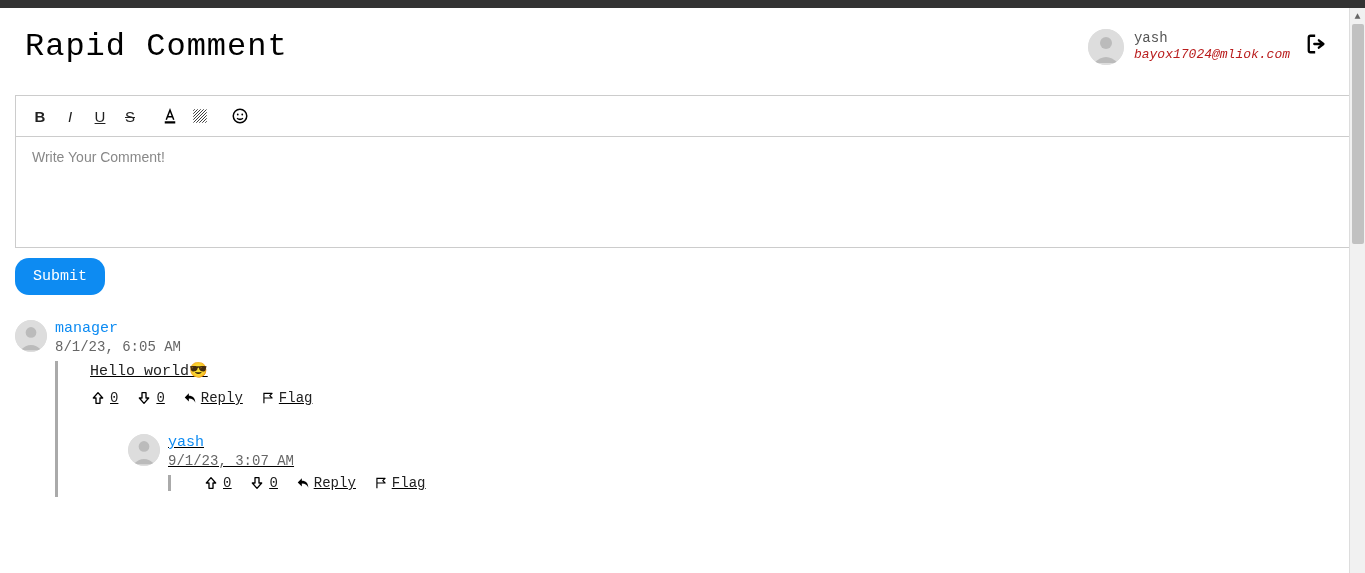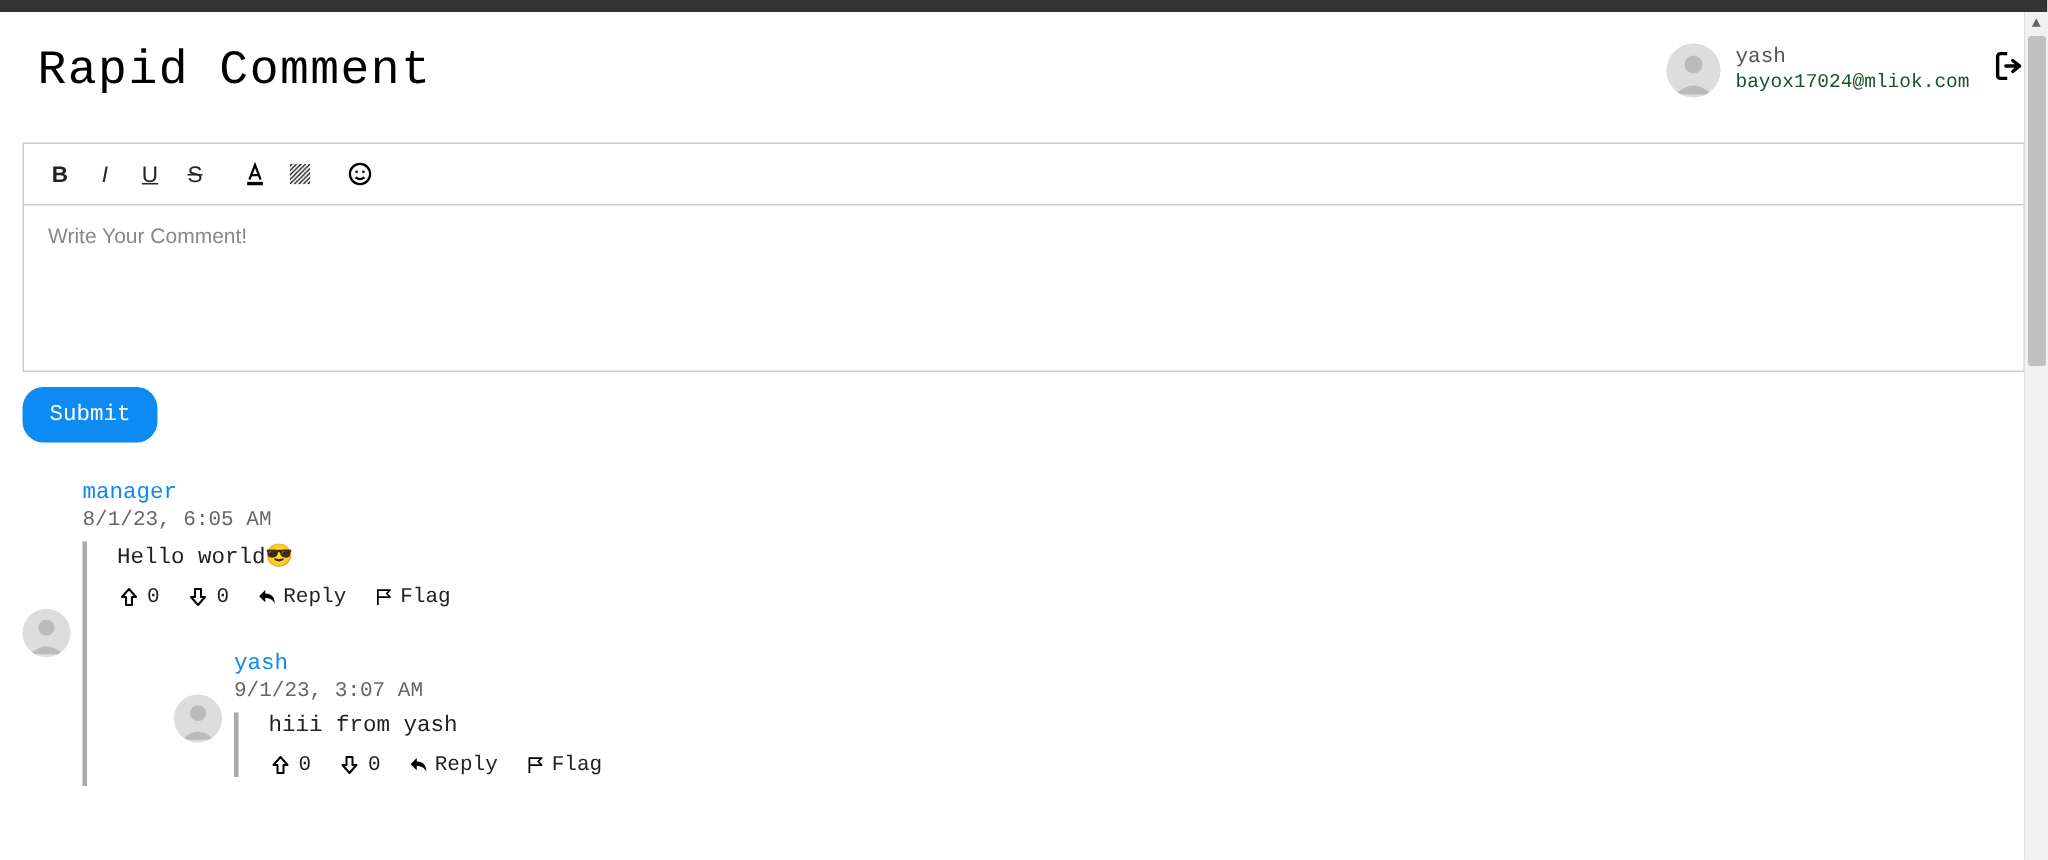--- a/index.html
+++ b/index.html
@@ -14,21 +14,21 @@
     }
     .top-bar {
       height: 8px;
       background: #333;
       width: 100%;
     }
     .header {
       display: flex;
       justify-content: space-between;
       align-items: center;
-      padding: 20px 10px 30px 25px;
+      padding: 20px 33px 30px 25px;
     }
     .app-title {
       font-size: 32px;
       font-weight: normal;
       font-family: 'Courier New', monospace;
       letter-spacing: 1px;
     }
     .header-right {
       display: flex;
       align-items: center;
@@ -55,21 +55,22 @@
       display: flex;
       flex-direction: column;
       line-height: 1.3;
     }
     .username {
       font-size: 14px;
       color: #555;
     }
     .email {
       font-size: 13px;
-      color: #14532d;
+      color: #b91c1c;
+      font-style: italic;
     }
     .logout-icon {
       cursor:pointer;
       padding: 4px;
     }
     .main {
       padding: 0 15px;
     }
     .editor-container {
       border: 1px solid #ccc;
@@ -117,21 +118,21 @@
       border-radius: 14px;
       margin-top: 10px;
       cursor: pointer;
     }
     .comments {
       margin-top: 25px;
     }
     .comment {
       display: flex;
       gap: 8px;
-      align-items: center;
+      align-items: flex-start;
     }
     .comment-avatar {
       width: 32px;
       height: 32px;
       border-radius: 50%;
       background: #ddd;
       flex-shrink: 0;
       display:inline-flex;
       overflow:hidden;
     }
@@ -150,22 +151,23 @@
       font-family: 'Courier New', monospace;
     }
     .comment-time {
       font-size: 14px;
       color: #666;
       font-family: 'Courier New', monospace;
     }
     .comment-content-block {
       border-left: 3px solid #aaa;
       margin-top: 6px;
-      padding-left: 20px;
-      font-family: 'Courier New', monospace;
+      padding-left: 32px;
+      font-family: 'Courier New', monospace;
+      text-decoration: underline;
     }
     .comment-text {
       font-size: 15px;
       color: #222;
       margin-bottom: 10px;
     }
     .comment-actions {
       display: flex;
       gap: 18px;
       align-items: center;
@@ -329,21 +331,20 @@
                     <circle cx="18" cy="14" r="6" fill="#bbb"></circle>
                     <path d="M6 34 Q18 22 30 34" fill="#bbb"></path>
                   </svg>
               </span>
               <div class="comment-body-wrap">
                 <div class="comment-header">
                   <span class="comment-author">yash</span>
                   <span class="comment-time">9/1/23, 3:07 AM</span>
                 </div>
                 <div class="comment-content-block">
-                  <div class="comment-text">hiii from yash</div>
                   <div class="comment-actions">
                     <span class="action">
                       <svg width="16" height="16" viewBox="0 0 24 24">
                           <path d="M12 4 L19 12 H15 V20 H9 V12 H5 Z" fill="none" stroke="#000" stroke-width="2" stroke-linejoin="round"></path>
                         </svg>
                       <span>0</span>
                     </span>
                     <span class="action">
                       <svg width="16" height="16" viewBox="0 0 24 24">
                           <path d="M12 20 L5 12 H9 V4 H15 V12 H19 Z" fill="none" stroke="#000" stroke-width="2" stroke-linejoin="round"></path>

